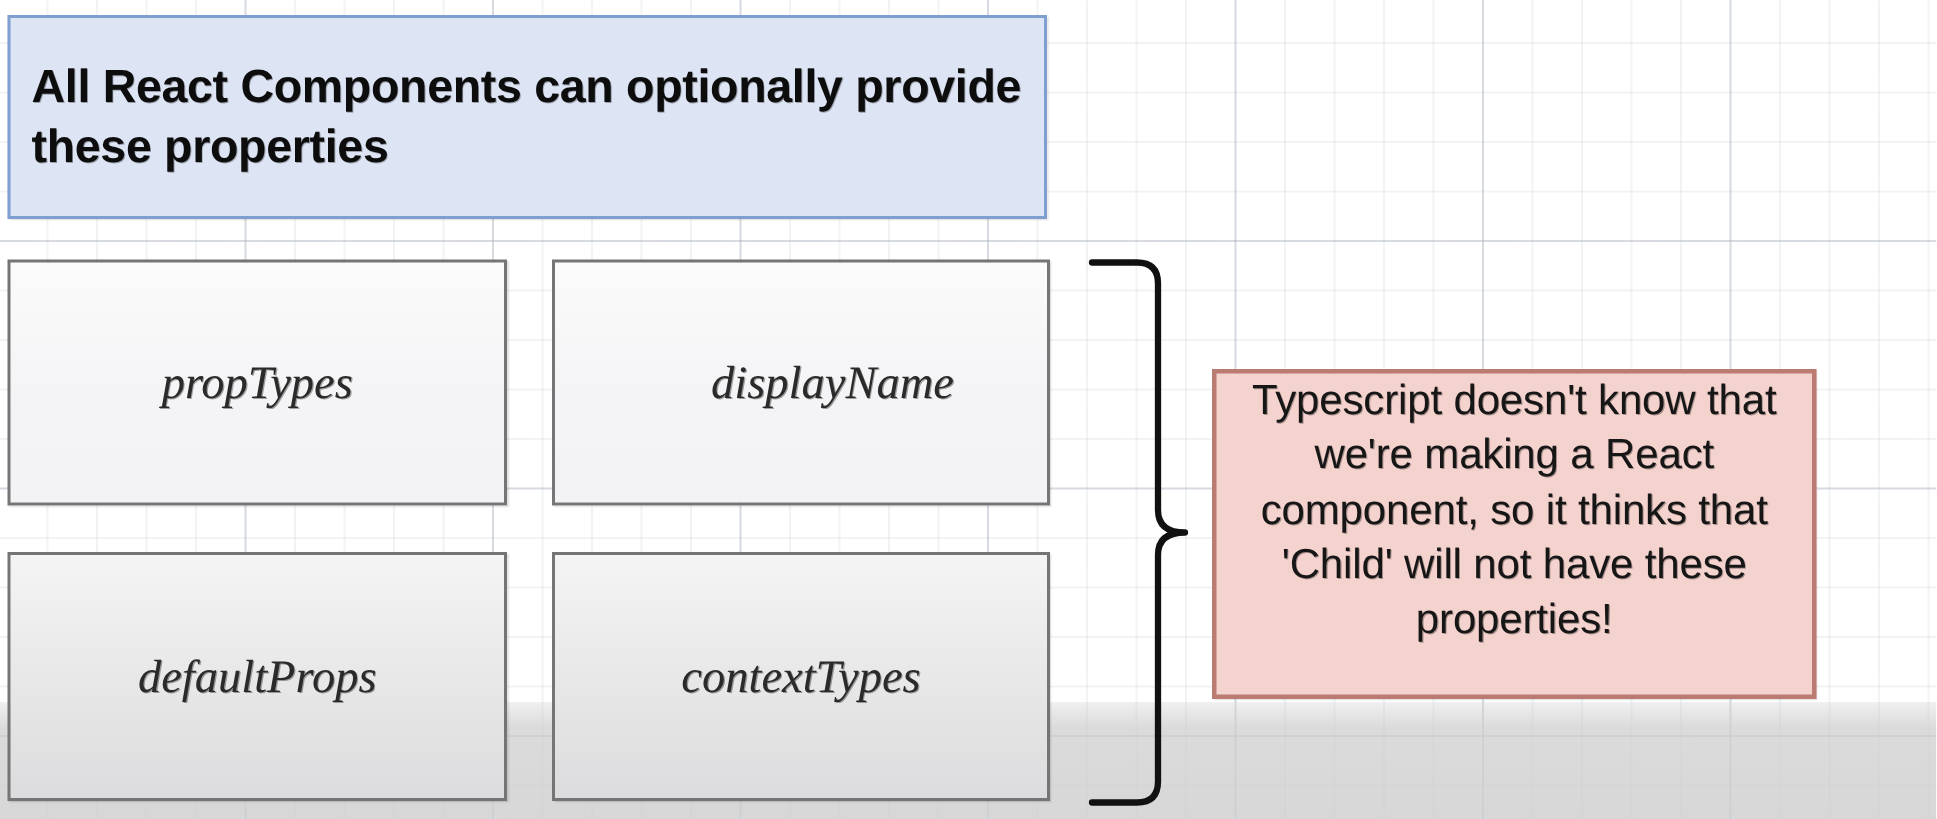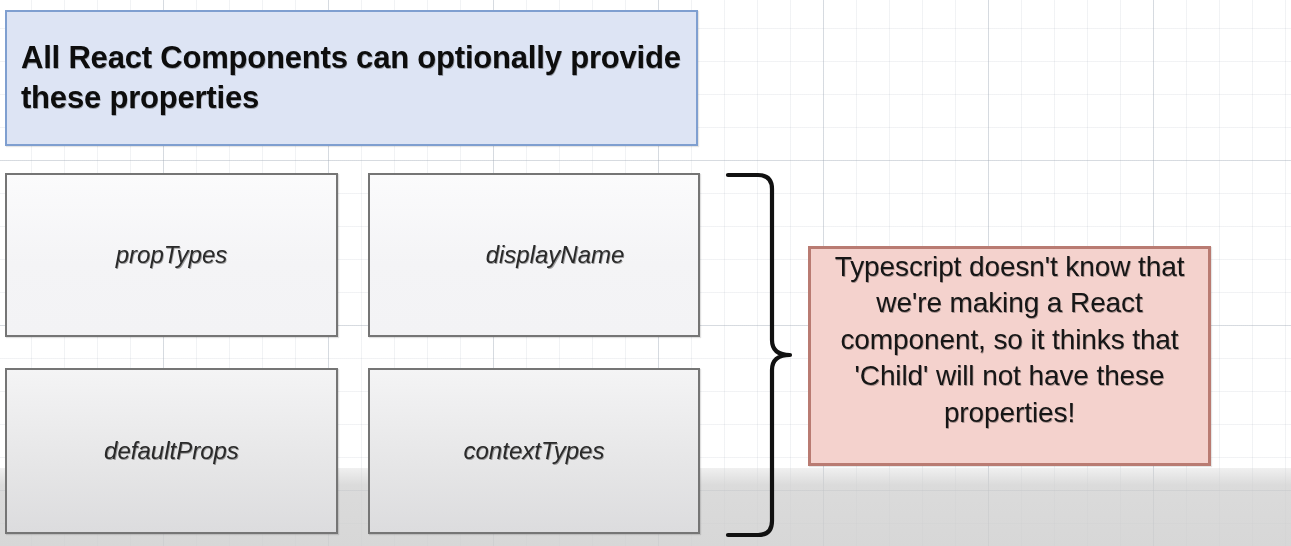--- a/index.html
+++ b/index.html
@@ -72,26 +72,27 @@
   .prop-box {
     position: absolute;
     box-sizing: border-box;
     border: 2px solid #757575;
     display: flex;
     align-items: center;
     justify-content: center;
     box-shadow: 1px 1px 1px rgba(0,0,0,0.12);
   }
   .prop-box .prop-label {
-    font-size: 24px;
+    font-size: 31px;
     font-style: italic;
     color: #2a2a2a;
     text-align: center;
     letter-spacing: 0px;
     text-shadow: 0.8px 0.8px 0.4px rgba(0,0,0,0.35);
+    font-family: Liberation Serif, serif;
   }
   .row-top {
     background: linear-gradient(to bottom, #fbfbfc 0%, #f4f4f6 55%, #f3f3f5 100%);
   }
   .row-bottom {
     background: linear-gradient(to bottom, #f4f4f5 0%, #e6e6e7 58%, #dcdcde 100%);
   }
   #box-proptypes   { left: 5px;   top: 173px; width: 333px; height: 164px; }
   #box-displayname { left: 368px; top: 173px; width: 332px; height: 164px; padding-left: 42px; }
   #box-defaultprops{ left: 5px;   top: 368px; width: 333px; height: 166px; }

